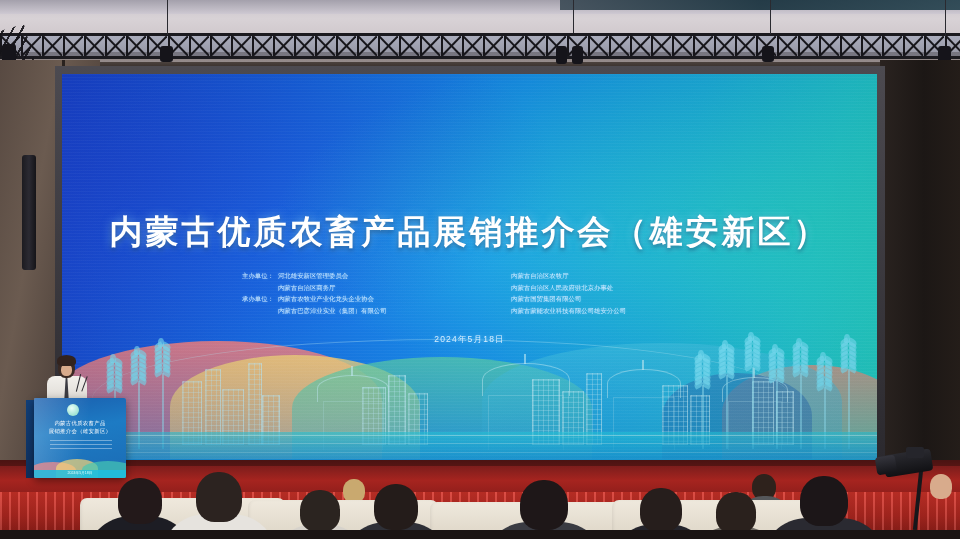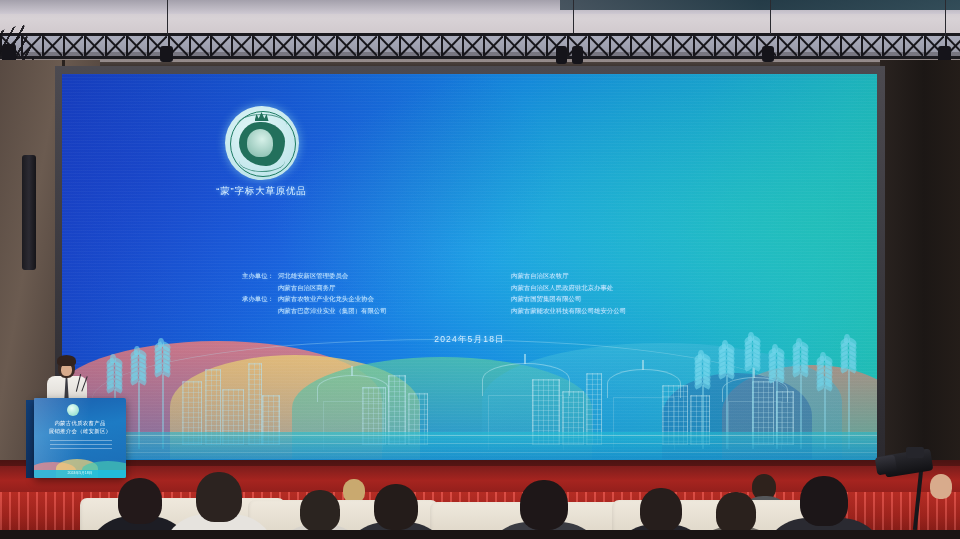--- a/index.html
+++ b/index.html
@@ -561,32 +561,23 @@
 
       <div class="ground-band"></div>
       <div class="ground-line" style="bottom:30px;"></div>
       <div class="ground-line" style="bottom:22px;opacity:.6;"></div>
       <div class="ground-line" style="bottom:13px;opacity:.4;"></div>
     </div>
 
     <div class="screen-vignette"></div>
     <div class="screen-scan"></div>
 
-    <div class="emblem-wrap">
-      <div class="emblem">
-        <div class="emblem-ring"></div>
-        <div class="emblem-arc-t"></div>
-        <div class="emblem-arc-b"></div>
-        <div class="emblem-crown"></div>
-        <div class="emblem-horse"></div>
-      </div>
-      <div class="emblem-cap">“蒙”字标大草原优品</div>
-    </div>
-
-
+
+
+    <div class="main-title">内蒙古优质农畜产品展销推介会（雄安新区）</div>
 
     <div class="orgs">
       <div class="orgs-col">
         <div class="org-row">
           <span class="org-key">主办单位：</span>
           <span class="org-vals">
             <span class="org-val">河北雄安新区管理委员会</span>
             <span class="org-val">内蒙古自治区商务厅</span>
           </span>
         </div>

